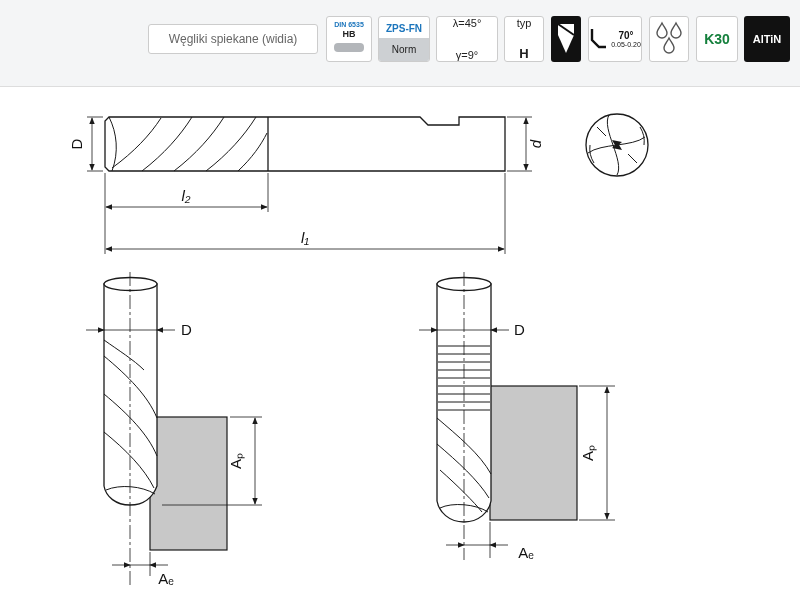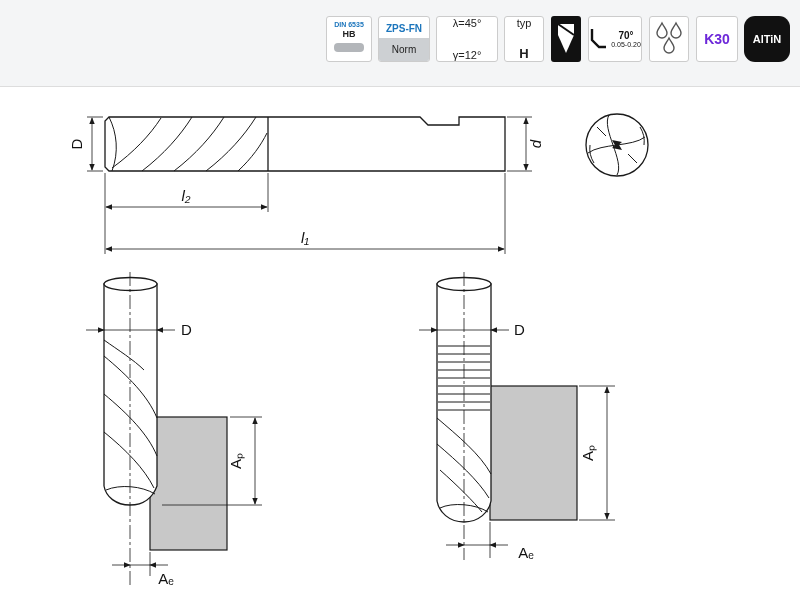--- a/index.html
+++ b/index.html
@@ -27,54 +27,55 @@
   .typ{left:504px;width:40px;display:flex;flex-direction:column;align-items:center;
         justify-content:space-between;font-size:11px;color:#222;}
   .typ .val{font-size:13px;font-weight:bold;}
   .drill{left:551px;top:16px;width:30px;height:46px;background:#111;border-radius:3px;
         display:flex;align-items:center;justify-content:center;}
   .cham{left:588px;width:54px;display:flex;align-items:center;justify-content:center;gap:4px;}
   .cham .a{font-size:10px;font-weight:bold;color:#111;text-align:center;}
   .cham .r{font-size:7px;color:#111;text-align:center;}
   .drops{left:649px;width:40px;display:flex;align-items:center;justify-content:center;}
   .k30{left:696px;width:42px;display:flex;align-items:center;justify-content:center;
-        font-size:14px;font-weight:bold;color:#6d28d9;}
+        font-size:14px;font-weight:bold;color:#15803d;}
   .altin{left:744px;top:16px;height:46px;width:46px;background:#111;color:#fff;display:flex;
-        align-items:center;justify-content:center;font-size:11px;font-weight:bold;border-radius:11px;}
+        align-items:center;justify-content:center;font-size:11px;font-weight:bold;border-radius:3px;}
   .drawing{position:absolute;top:88px;left:0;}
   .ol{stroke:#1a1a1a;stroke-width:1.3;fill:none;}
   .ow{stroke:#1a1a1a;stroke-width:1.3;fill:#fff;}
   .wp{stroke:#1a1a1a;stroke-width:1.2;fill:#c8c8c8;}
   .fl{stroke:#1a1a1a;stroke-width:1;fill:none;}
   .dim{stroke:#1a1a1a;stroke-width:.8;fill:none;}
   .cl{stroke:#1a1a1a;stroke-width:.8;fill:none;stroke-dasharray:14 3 3 3;}
   .dt{font-size:15px;fill:#111;font-family:"Liberation Sans",sans-serif;}
   .it{font-style:italic;}
 </style>
 </head>
 <body>
 
 <div class="page">
 
   <div class="header">
+    <div class="hbox material">Węgliki spiekane (widia)</div>
 
     <div class="hbox icon-box zps">
       <div class="brand">ZPS-FN</div>
       <div class="norm">Norm</div>
     </div>
 
     <div class="hbox icon-box din">
       <div class="l1">DIN 6535</div>
       <div class="l2">HB</div>
       <div class="shank"></div>
     </div>
 
     <div class="hbox icon-box ang">
       <div>λ=45°</div>
-      <div>γ=12°</div>
+      <div>γ=9°</div>
     </div>
 
     <div class="hbox icon-box typ">
       <div>typ</div>
       <div class="val">H</div>
     </div>
 
     <div class="hbox drill">
       <svg width="22" height="34" viewBox="0 0 22 34">
         <path d="M3,2 H19 V13 L11,31 L3,13 Z" fill="#fff"></path>

